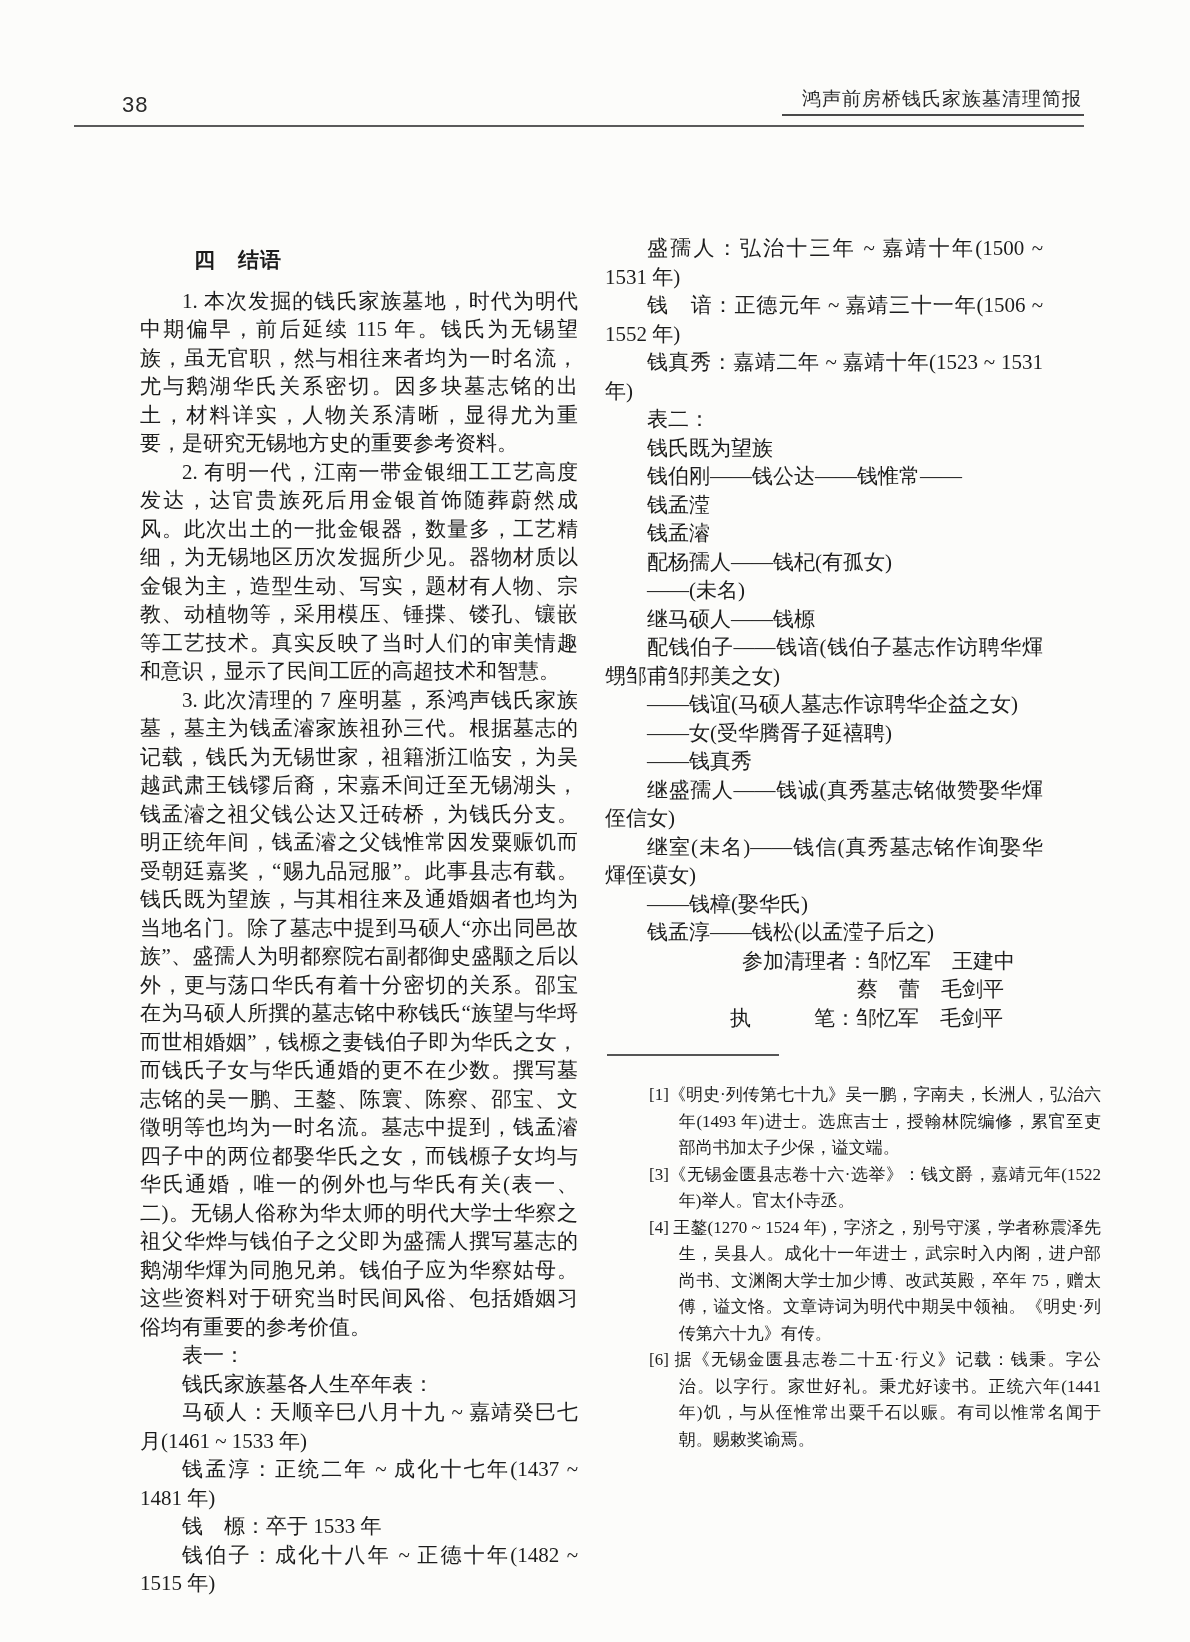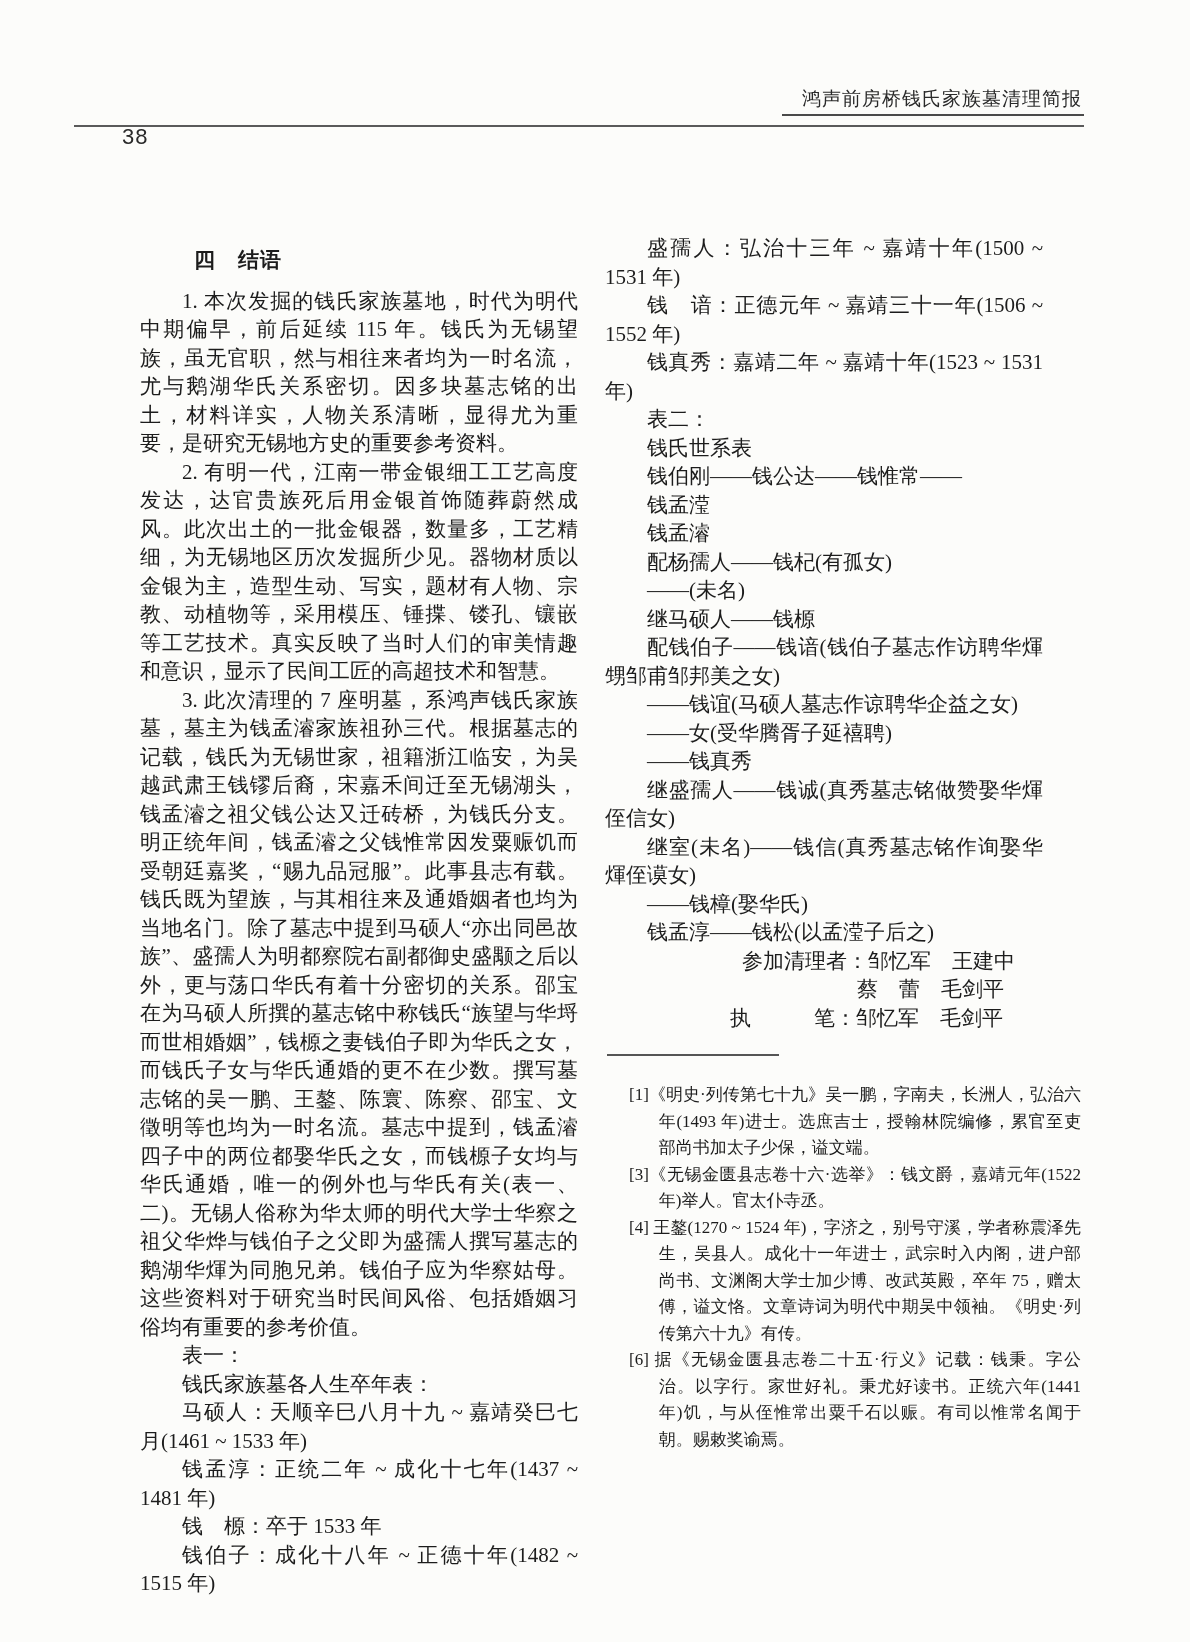--- a/index.html
+++ b/index.html
@@ -11,21 +11,20 @@
     color:#1c1c1c;
     font-family:"Liberation Serif","DejaVu Serif",serif;
     overflow:hidden;
   }
   
   .page-num {
     position:absolute; left:122px; top:92px;
     font-size:22px; letter-spacing:1px;
     font-family:"Liberation Sans","DejaVu Sans",sans-serif;
     color:#2a2a2a;
-    margin-top:32px;
   }
   .header-title {
     position:absolute; right:108px; top:86px;
     font-size:19px; letter-spacing:1px; color:#2a2a2a;
   }
   .rule { position:absolute; background:#4a4a4a; height:2px; }
   .rule-title { left:782px; top:114px; width:302px; }
   .rule-main  { left:74px;  top:125px; width:1010px; height:2px; background:#5a5a5a; }
   
   .col {
@@ -47,21 +46,21 @@
   .credit { margin:0; line-height:28.5px; text-indent:0; }
   .credit-1 { padding-left:137px; }
   .credit-2 { padding-left:252px; }
   .credit-3 { padding-left:125px; }
   
   .footnote-sep {
     margin:22px 0 0 2px;
     width:172px; border-top:2px solid #555; height:0;
   }
   .footnotes {
-    margin-top:26px; margin-left:24px; width:452px;
+    margin-top:26px; margin-left:44px; width:452px;
     font-size:17px; line-height:26.5px;
   }
   .fn {
     margin:0; padding-left:1.75em; text-indent:-1.75em;
     text-align:justify;
   }
 </style>
 </head>
 <body>
 
@@ -84,21 +83,21 @@
     <p class="entry">钱　榞：卒于 1533 年</p>
     <p class="entry">钱伯子：成化十八年 ~ 正德十年(1482 ~ 1515 年)</p>
   </div>
 
   <div class="col col-right">
     <p class="entry">盛孺人：弘治十三年 ~ 嘉靖十年(1500 ~ 1531 年)</p>
     <p class="entry">钱　谙：正德元年 ~ 嘉靖三十一年(1506 ~ 1552 年)</p>
     <p class="entry">钱真秀：嘉靖二年 ~ 嘉靖十年(1523 ~ 1531 年)</p>
 
     <p class="tbl-label">表二：</p>
-    <p class="tbl-title">钱氏世系表</p>
+    <p class="tbl-title">钱氏既为望族</p>
     <p class="gen-line">钱伯刚——钱公达——钱惟常——</p>
     <p class="gen-line">钱孟滢</p>
     <p class="gen-line">钱孟濬</p>
     <p class="gen-line">配杨孺人——钱杞(有孤女)</p>
     <p class="gen-line">——(未名)</p>
     <p class="gen-line">继马硕人——钱榞</p>
     <p class="gen-line">配钱伯子——钱谙(钱伯子墓志作访聘华煇甥邹甫邹邦美之女)</p>
     <p class="gen-line">——钱谊(马硕人墓志作谅聘华企益之女)</p>
     <p class="gen-line">——女(受华腾胥子延禧聘)</p>
     <p class="gen-line">——钱真秀</p>

